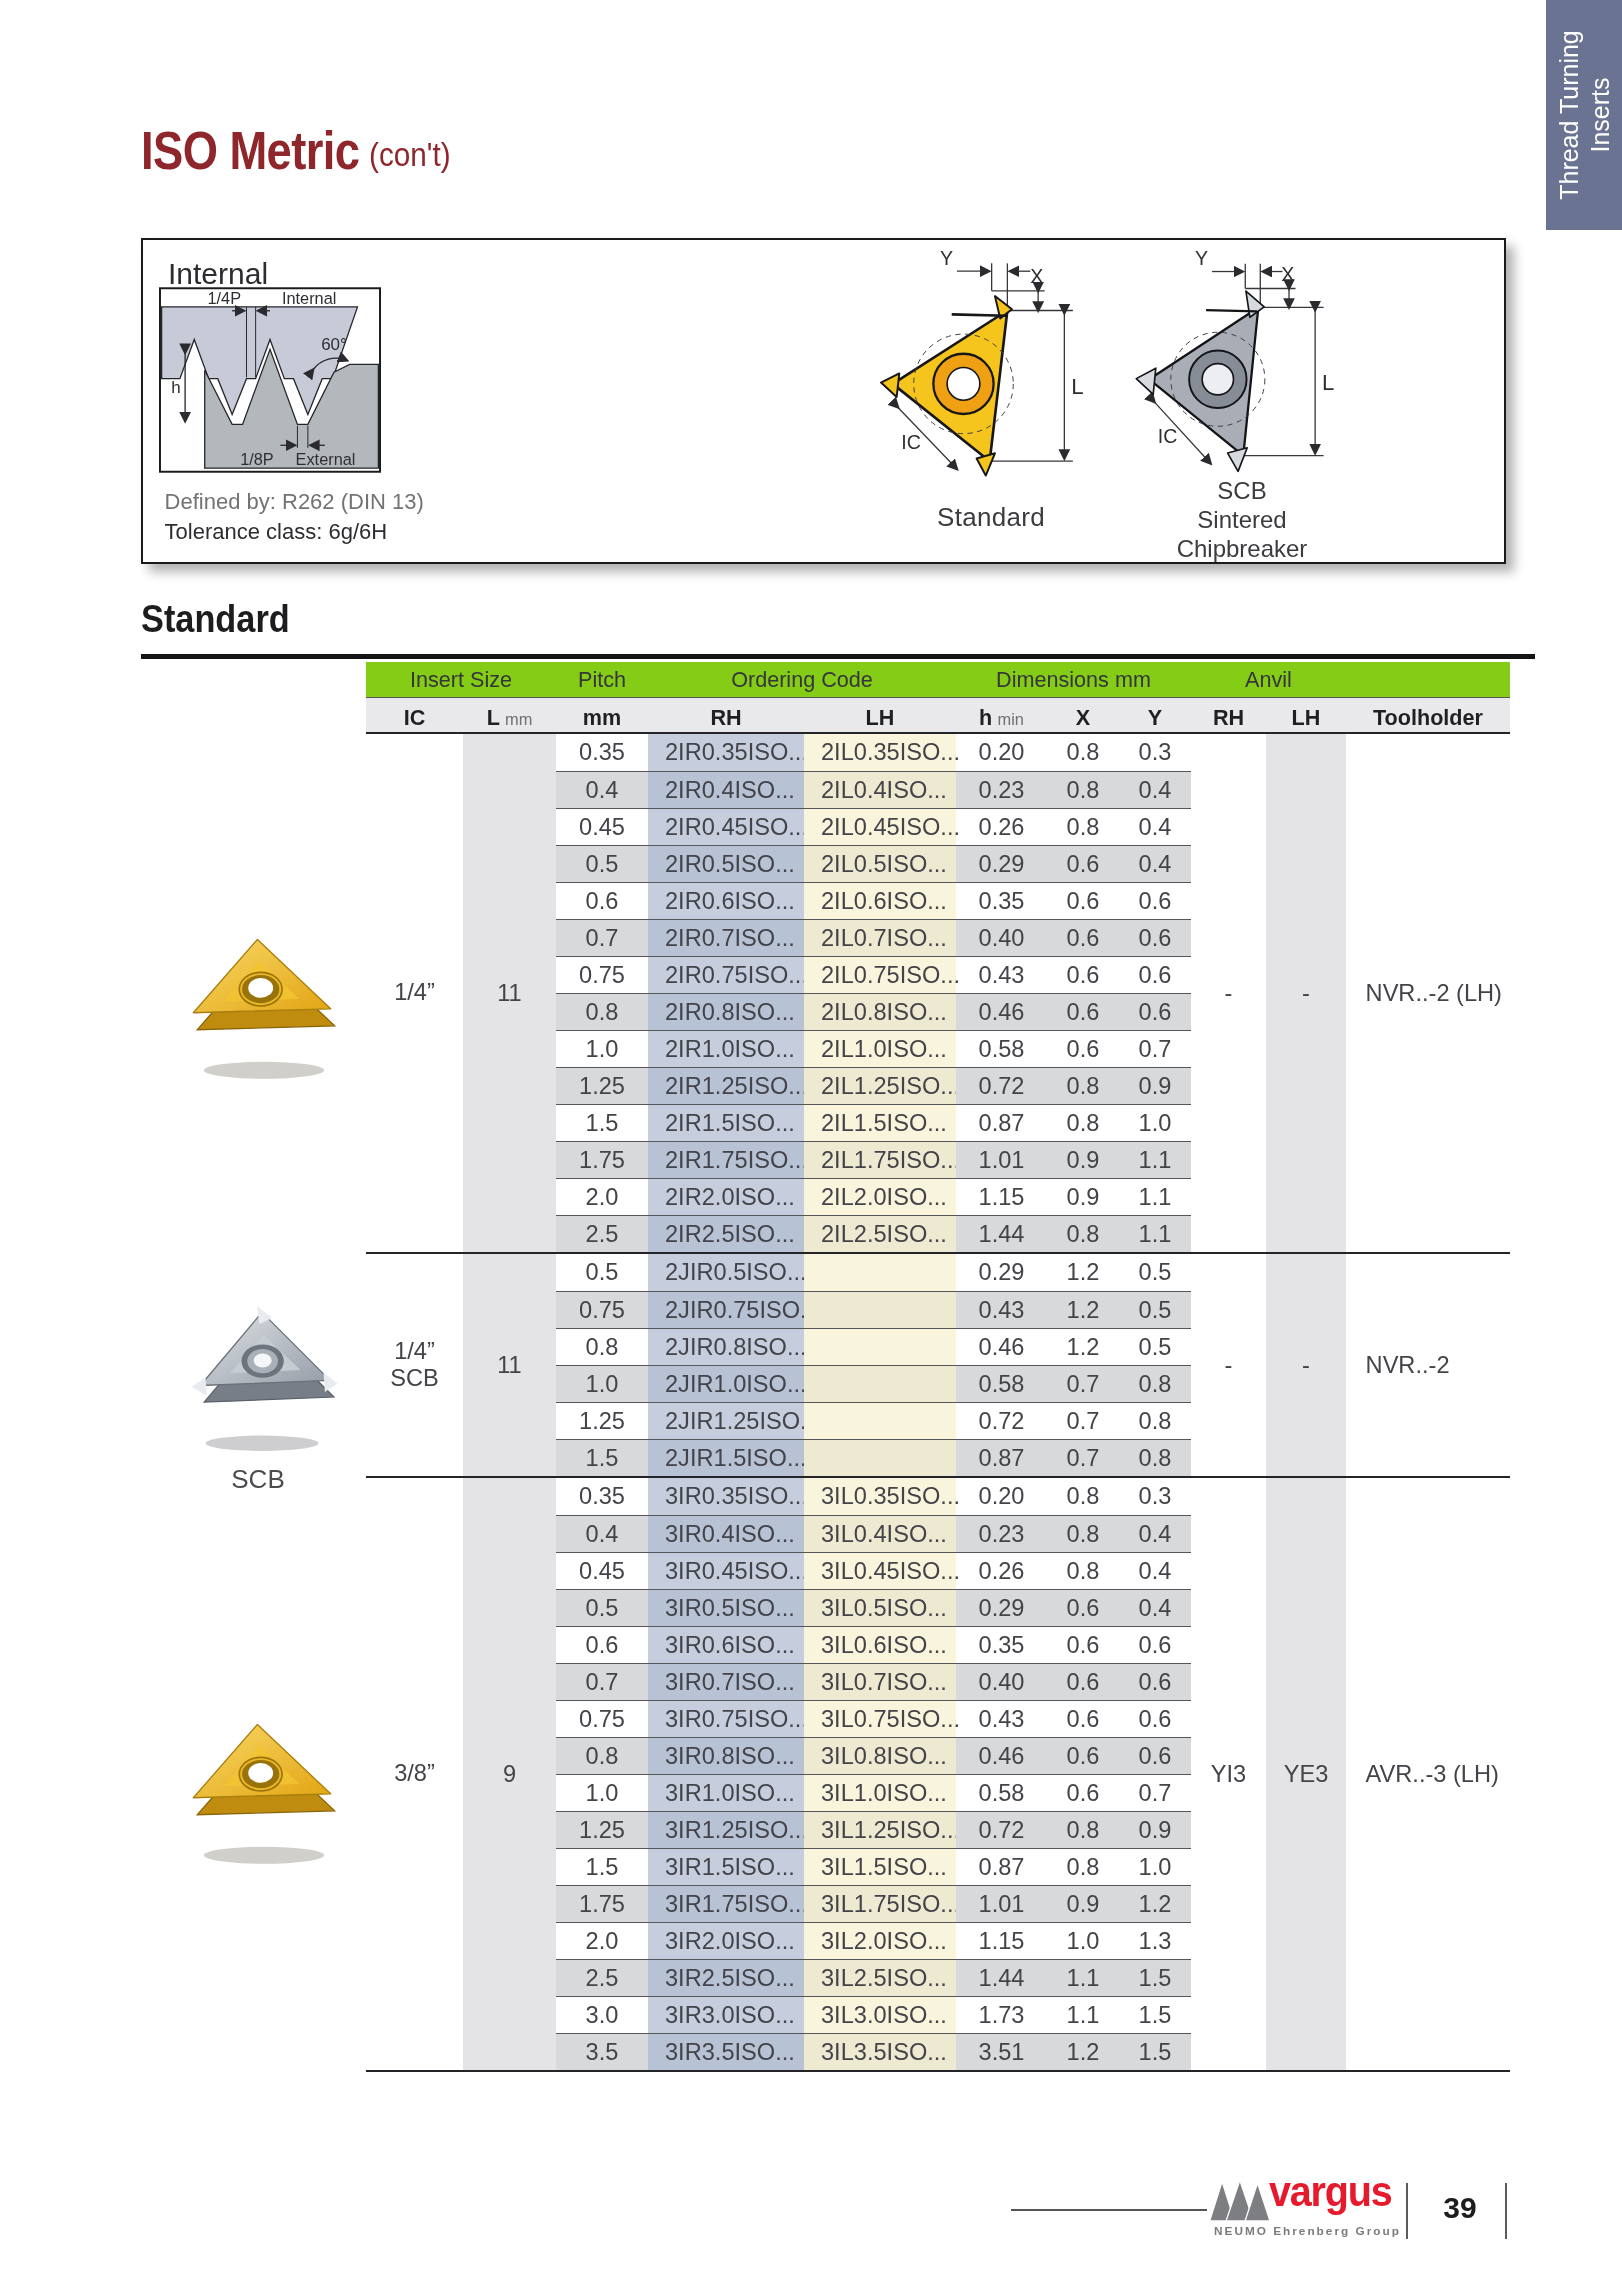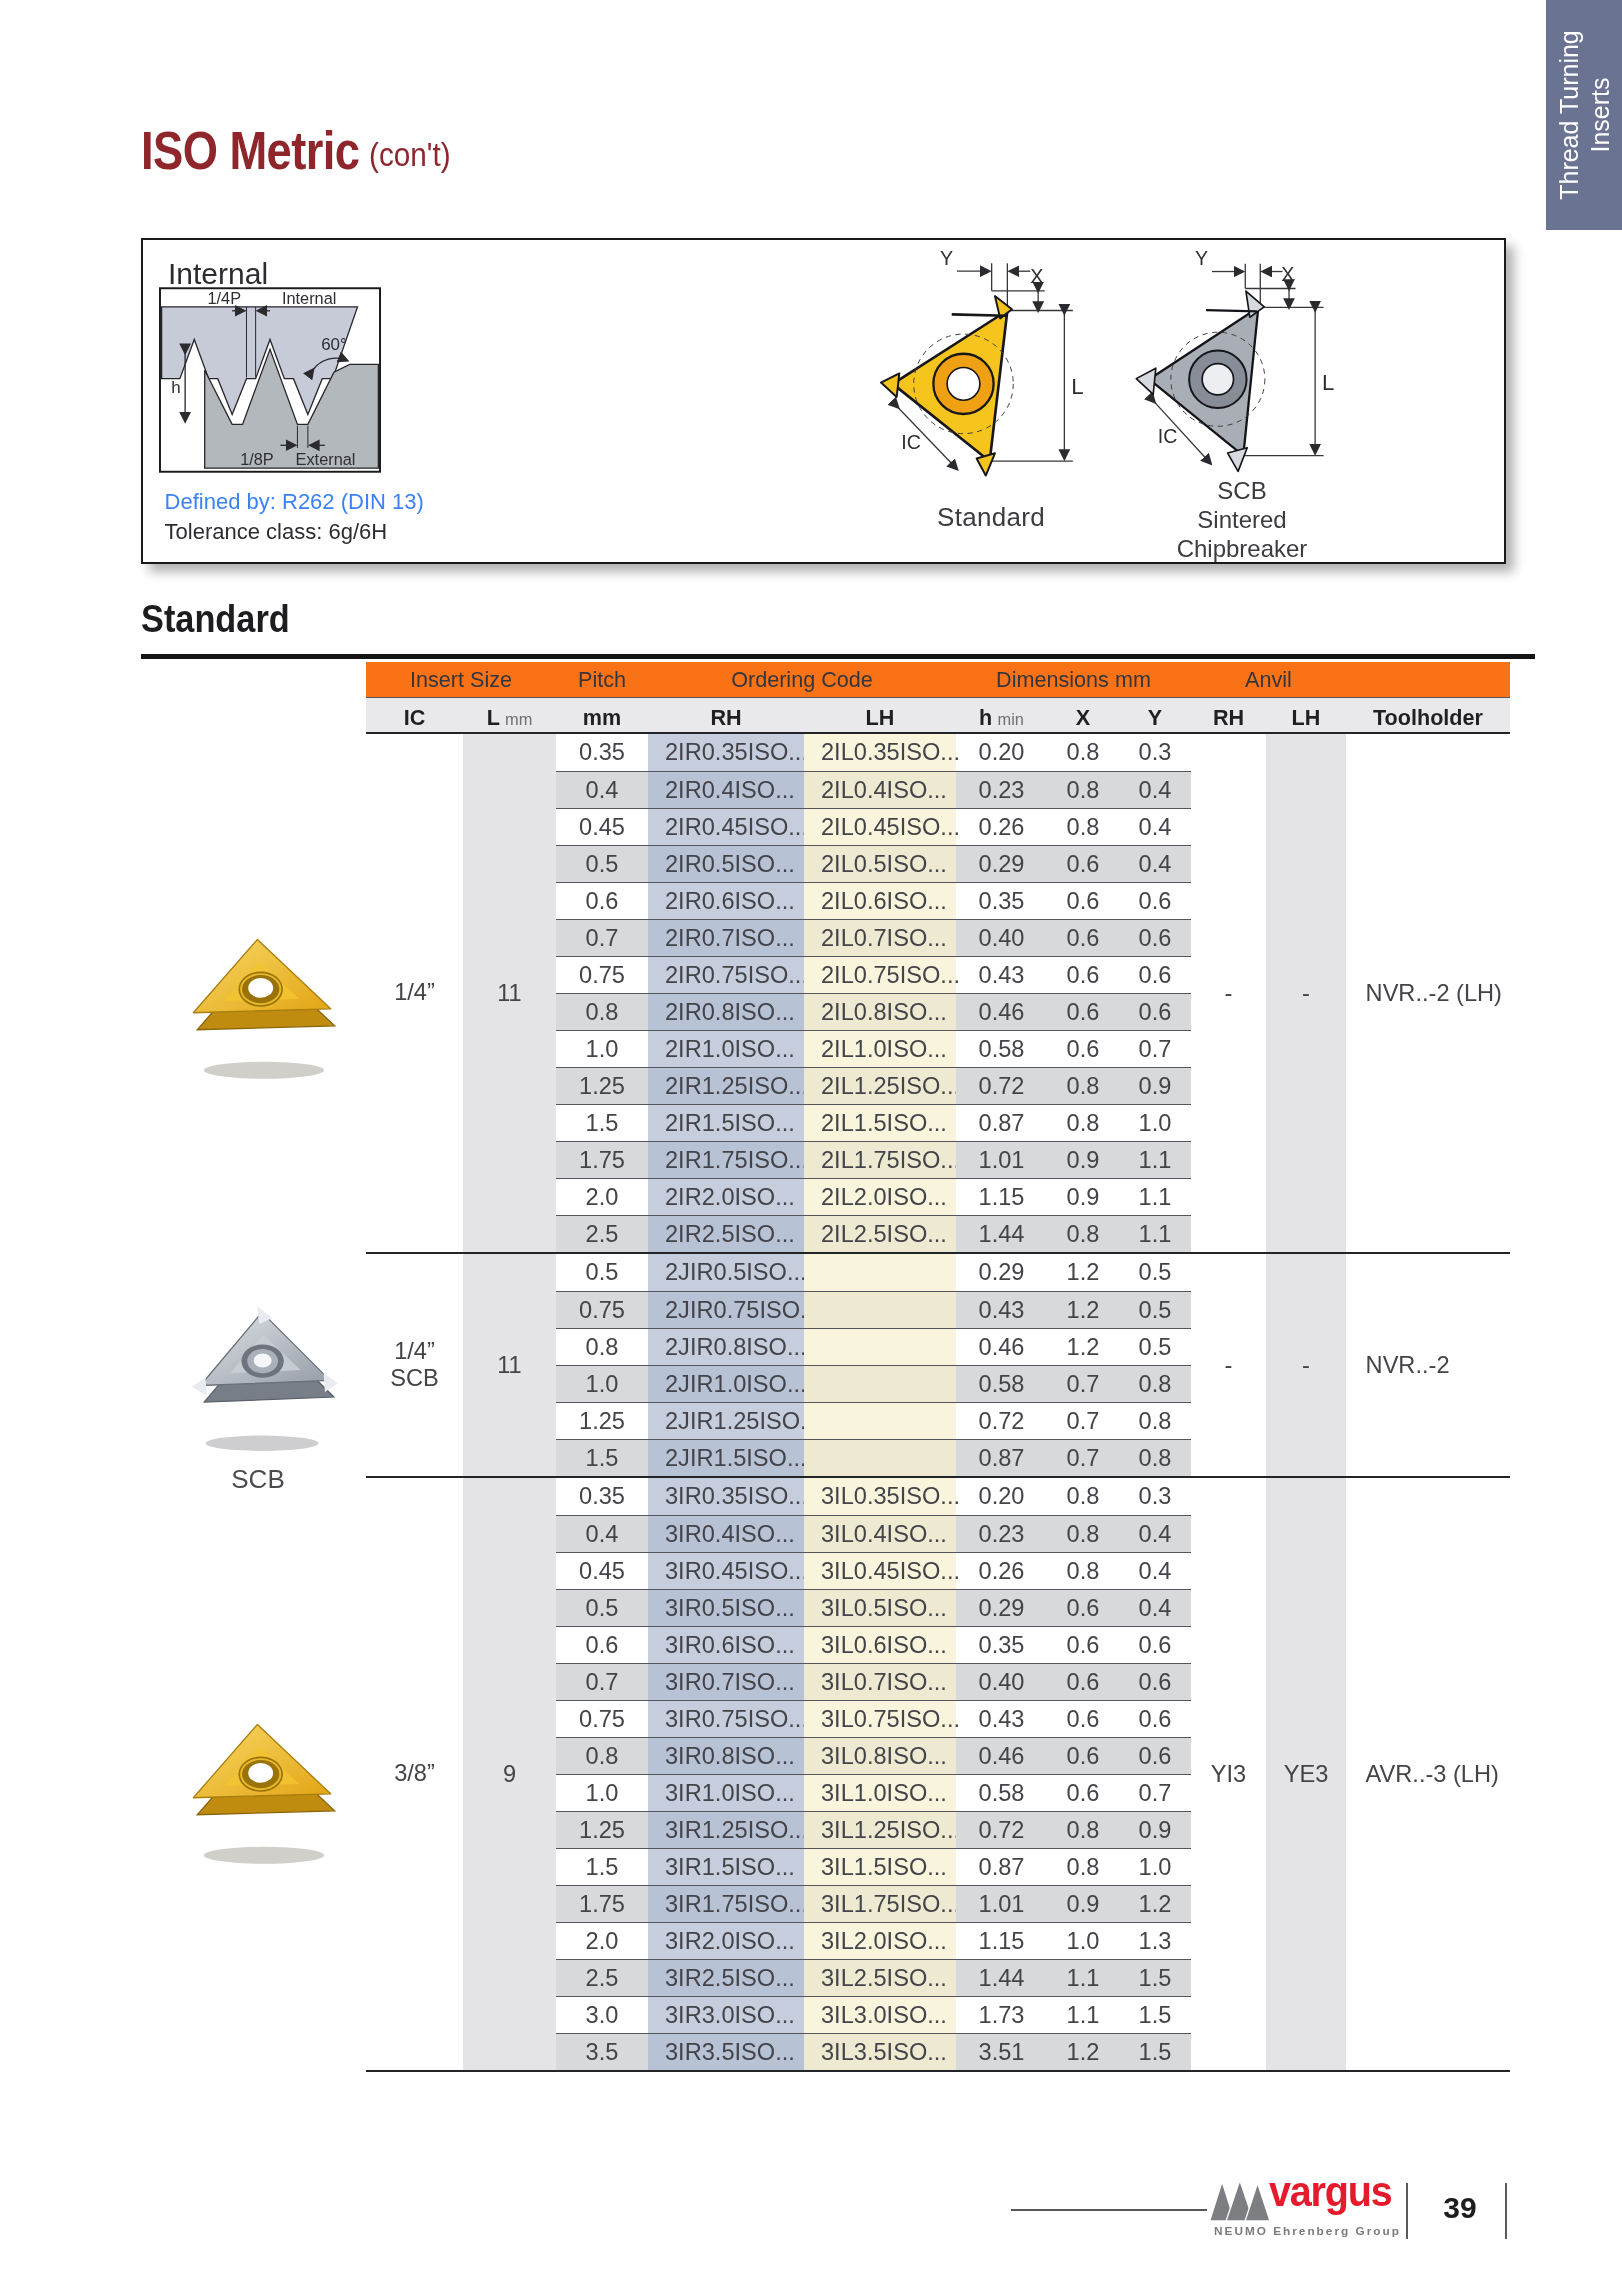--- a/index.html
+++ b/index.html
@@ -19,38 +19,38 @@
   .title-main{display:inline-block;font-size:54px;font-weight:bold;color:#8e262b;
     transform:scaleX(.84);transform-origin:0 60%;letter-spacing:-0.7px;}
   .title-sub{position:absolute;left:228px;top:17px;font-size:33px;color:#8e262b;
     transform:scaleX(.9);transform-origin:0 0;}
 
   
   .panel{position:absolute;left:141px;top:238px;width:1365px;height:326px;background:#fff;
     border:2.6px solid #1a1a1a;box-shadow:7.9px 7.9px 10.5px rgba(0,0,0,.30);}
   .panel-heading{position:absolute;left:25px;top:17px;font-size:30px;color:#2d2d31;}
   .profile-svg{position:absolute;left:16.4px;top:47px;width:222px;height:186px;}
-  .defined-by{position:absolute;left:21.6px;top:249px;font-size:22px;color:#3b82f6;}
+  .defined-by{position:absolute;left:21.6px;top:249px;font-size:22px;color:#737373;}
   .tolerance{position:absolute;left:21.6px;top:279px;font-size:22px;color:#2d2d31;}
   .std-ins-svg{position:absolute;left:730px;top:5.2px;width:236px;height:262px;}
   .scb-ins-svg{position:absolute;left:988px;top:5.2px;width:222px;height:262px;}
   .std-caption{position:absolute;left:730px;top:262px;width:236px;text-align:center;
     font-size:26px;color:#3c3c40;letter-spacing:0.3px;}
   .scb-caption{position:absolute;left:988px;top:237px;width:222px;text-align:center;
     font-size:24px;color:#3c3c40;line-height:1.2;}
 
   
   .section-heading{position:absolute;left:141px;top:597px;font-size:39px;font-weight:bold;color:#1d1d1f;
     transform:scaleX(.88);transform-origin:0 0;}
   .rule{position:absolute;left:141px;top:654px;width:1394px;height:5.2px;background:#141414;}
 
   
   .table{position:absolute;left:366px;top:662px;width:1144px;}
   .tg{display:grid;grid-template-columns:97px 93px 92px 156px 152px 91px 72px 72px 75px 80px 164px;}
-  .hband1{background:#f97316;height:35px;}
+  .hband1{background:#84cc16;height:35px;}
   .hband1 .hcell{display:flex;align-items:center;justify-content:center;
     font-size:21.6px;color:#34353d;}
   .hband2{background:#e9e9ec;height:37px;border-top:1.3px solid #56575b;border-bottom:2px solid #232428;}
   .hband2 .hcell{display:flex;align-items:baseline;justify-content:center;padding-top:6.5px;
     font-size:21.6px;font-weight:bold;color:#1f1f24;}
   .hband2 .unit{font-size:16.4px;font-weight:normal;color:#6f6f74;margin-left:5.2px;}
   .tgroup{grid-auto-rows:37px;}
   .tgroup + .tgroup{border-top:2px solid #232428;}
   .tbody{border-bottom:2px solid #232428;}
   .cell{display:flex;align-items:center;justify-content:center;font-size:23.6px;color:#434349;}

